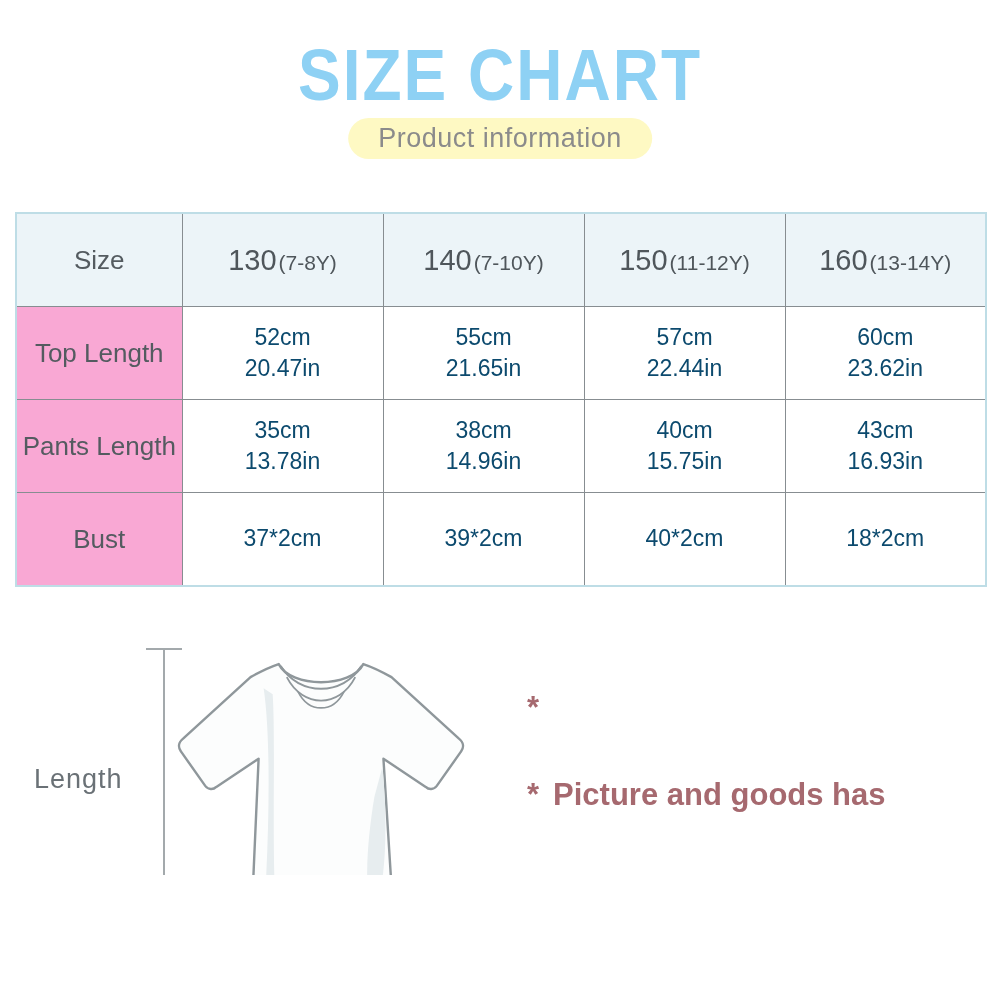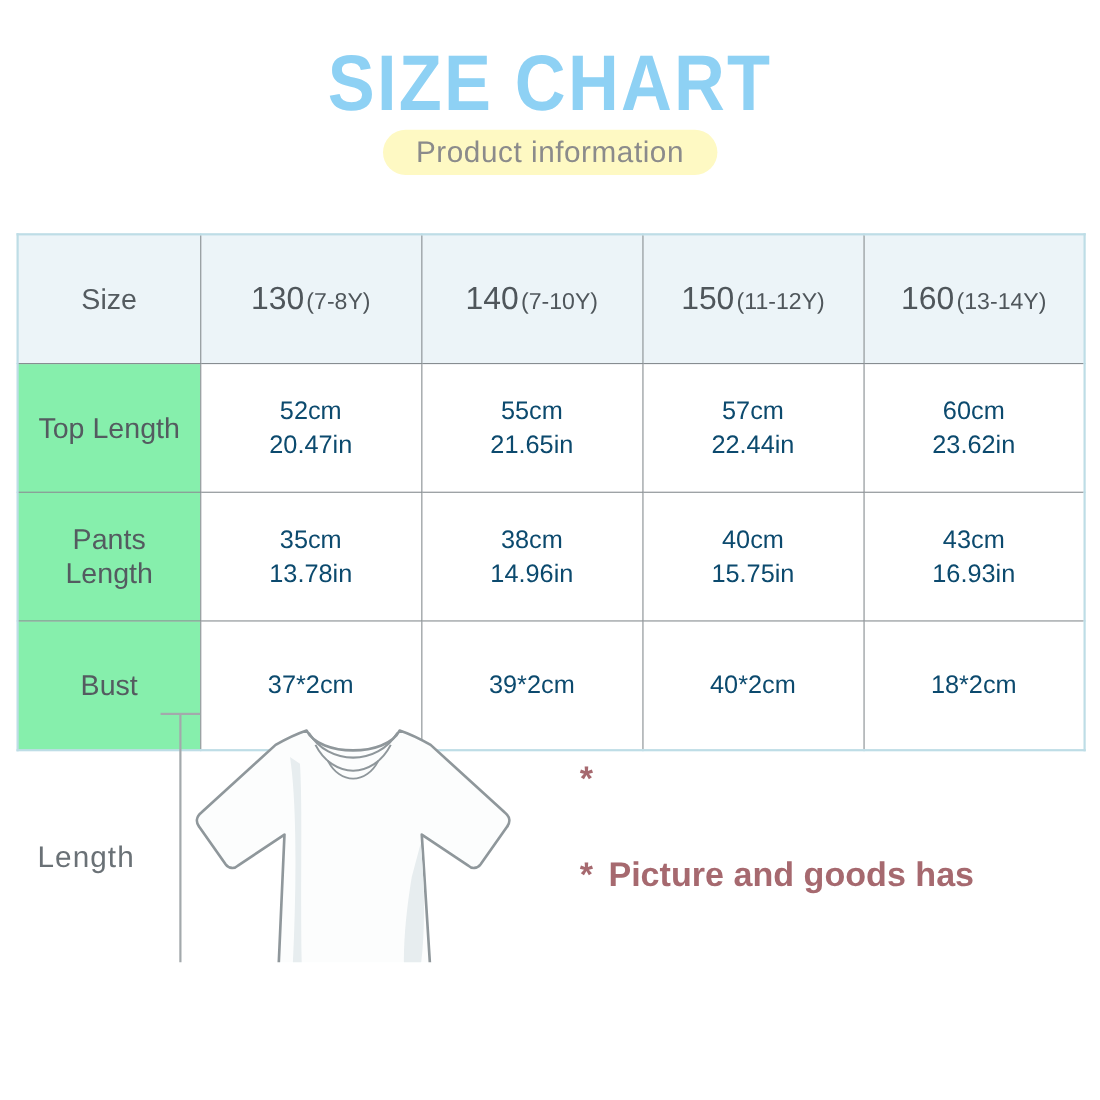--- a/index.html
+++ b/index.html
@@ -19,23 +19,23 @@
     font-size:27px;color:#8b8b8b;letter-spacing:.5px;white-space:nowrap;
   }
   
   table.size-table{
     position:absolute;left:15px;top:212px;width:970px;
     border-collapse:collapse;table-layout:fixed;
     border:2px solid #bedde6;
   }
   table.size-table td{
     border:1px solid #878d91;text-align:center;vertical-align:middle;
-    height:92px;padding:12px;color:#545b60;
+    height:92px;padding:0;color:#545b60;
   }
-  td.lab{background:#86efac;font-size:26px;color:#4f565b;}
+  td.lab{background:#f9a8d4;font-size:26px;color:#4f565b;}
   tr.head td{background:#ecf4f8;}
   .num{font-size:29px;color:#4f565b;}
   .age{font-size:21px;color:#4f565b;margin-left:2px;}
   .v{font-size:23px;line-height:1.35;color:#0c4a6e;}
   
   .length-label{
     position:absolute;left:34px;top:764px;font-size:27px;color:#6a7176;letter-spacing:1px;
   }
   .measure{
     position:absolute;left:146px;top:648px;width:36px;height:288px;

